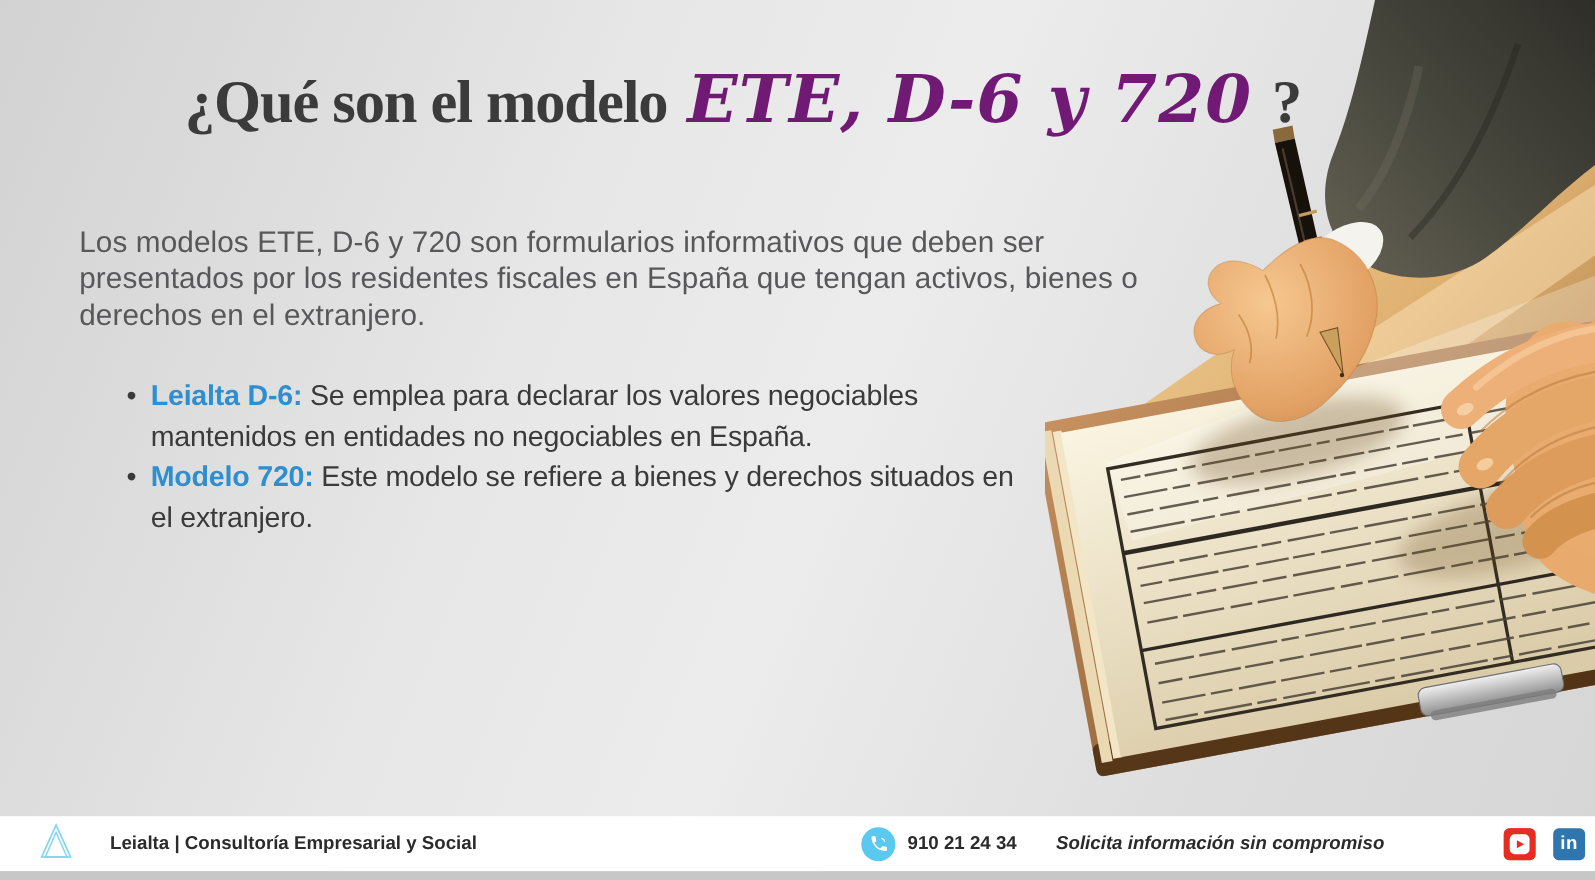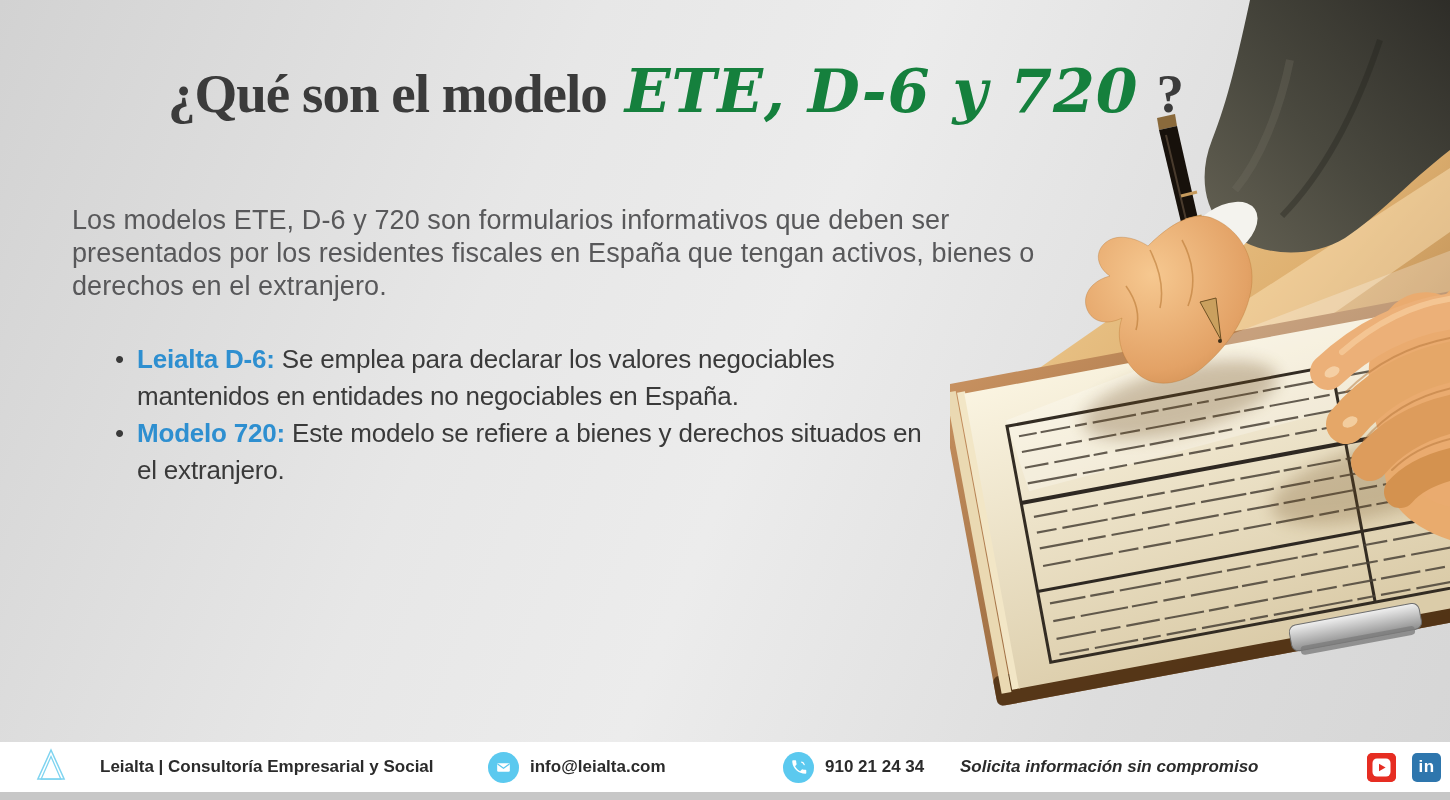--- a/index.html
+++ b/index.html
@@ -10,21 +10,21 @@
   }
   .photo{position:absolute;top:0;right:0;width:500px;height:744px;z-index:1}
   .content{position:absolute;inset:0;z-index:2}
   .title{
     position:absolute;left:168px;top:56px;margin:0;white-space:nowrap;
     font-family:"Liberation Serif",serif;font-weight:700;
     font-size:55px;color:#3b3b3b;letter-spacing:-1px;
   }
   .title .script{
     font-family:"DejaVu Serif",serif;font-style:italic;font-weight:700;
-    font-size:60px;color:#15803d;letter-spacing:1px;margin:0 10px 0 18px;
+    font-size:60px;color:#701a75;letter-spacing:1px;margin:0 10px 0 18px;
   }
   .title .qmark{margin-left:8px}
   .intro{
     position:absolute;left:72px;top:204px;width:965px;margin:0;
     font-size:27px;line-height:33px;color:#58585a;letter-spacing:.1px;
   }
   .blist{
     position:absolute;left:113px;top:341px;width:830px;margin:0;padding:0;
     list-style:none;font-size:26px;line-height:37px;color:#3a3a3a;letter-spacing:-.2px;
   }
@@ -195,29 +195,20 @@
   <div class="fitem fg-brand">
     <span>
       <svg width="30" height="34" viewBox="0 0 32 36">
         <path d="M16,2 L30,33 L2,33 Z" fill="none" stroke="#7fd4f0" stroke-width="1.6"></path>
         <path d="M16,9 L26.5,33 L5.5,33 Z" fill="none" stroke="#7fd4f0" stroke-width="1.4"></path>
       </svg>
     </span>
     <span>Leialta | Consultoría Empresarial y Social</span>
   </div>
 
-  <div class="fitem fg-email">
-    <span class="badge">
-      <svg width="19" height="19" viewBox="0 0 24 24">
-        <rect x="4" y="6.5" width="16" height="11" rx="1.6" fill="#ffffff"></rect>
-        <path d="M4.5,7.5 L12,13 L19.5,7.5" fill="none" stroke="#5bc9ef" stroke-width="1.6"></path>
-      </svg>
-    </span>
-    <span>info@leialta.com</span>
-  </div>
 
   <div class="fitem fg-phone">
     <span class="badge">
       <svg width="18" height="18" viewBox="0 0 24 24">
         <path d="M6.6 10.8c1.5 3 3.9 5.4 6.9 6.9l2.3-2.3c.3-.3.7-.4 1.1-.2 1.2.4 2.5.6 3.8.6.6 0 1 .4 1 1V20c0 .6-.4 1-1 1C10.6 21 3 13.4 3 4c0-.6.4-1 1-1h3.2c.6 0 1 .4 1 1 0 1.3.2 2.6.6 3.8.1.4 0 .8-.2 1.1l-2.3 2.3z" fill="#ffffff"></path>
         <path d="M15.5,5.5 a5,5 0 0 1 3.5,3.5" fill="none" stroke="#ffffff" stroke-width="1.4" stroke-linecap="round"></path>
       </svg>
     </span>
     <span>910 21 24 34</span>
   </div>

